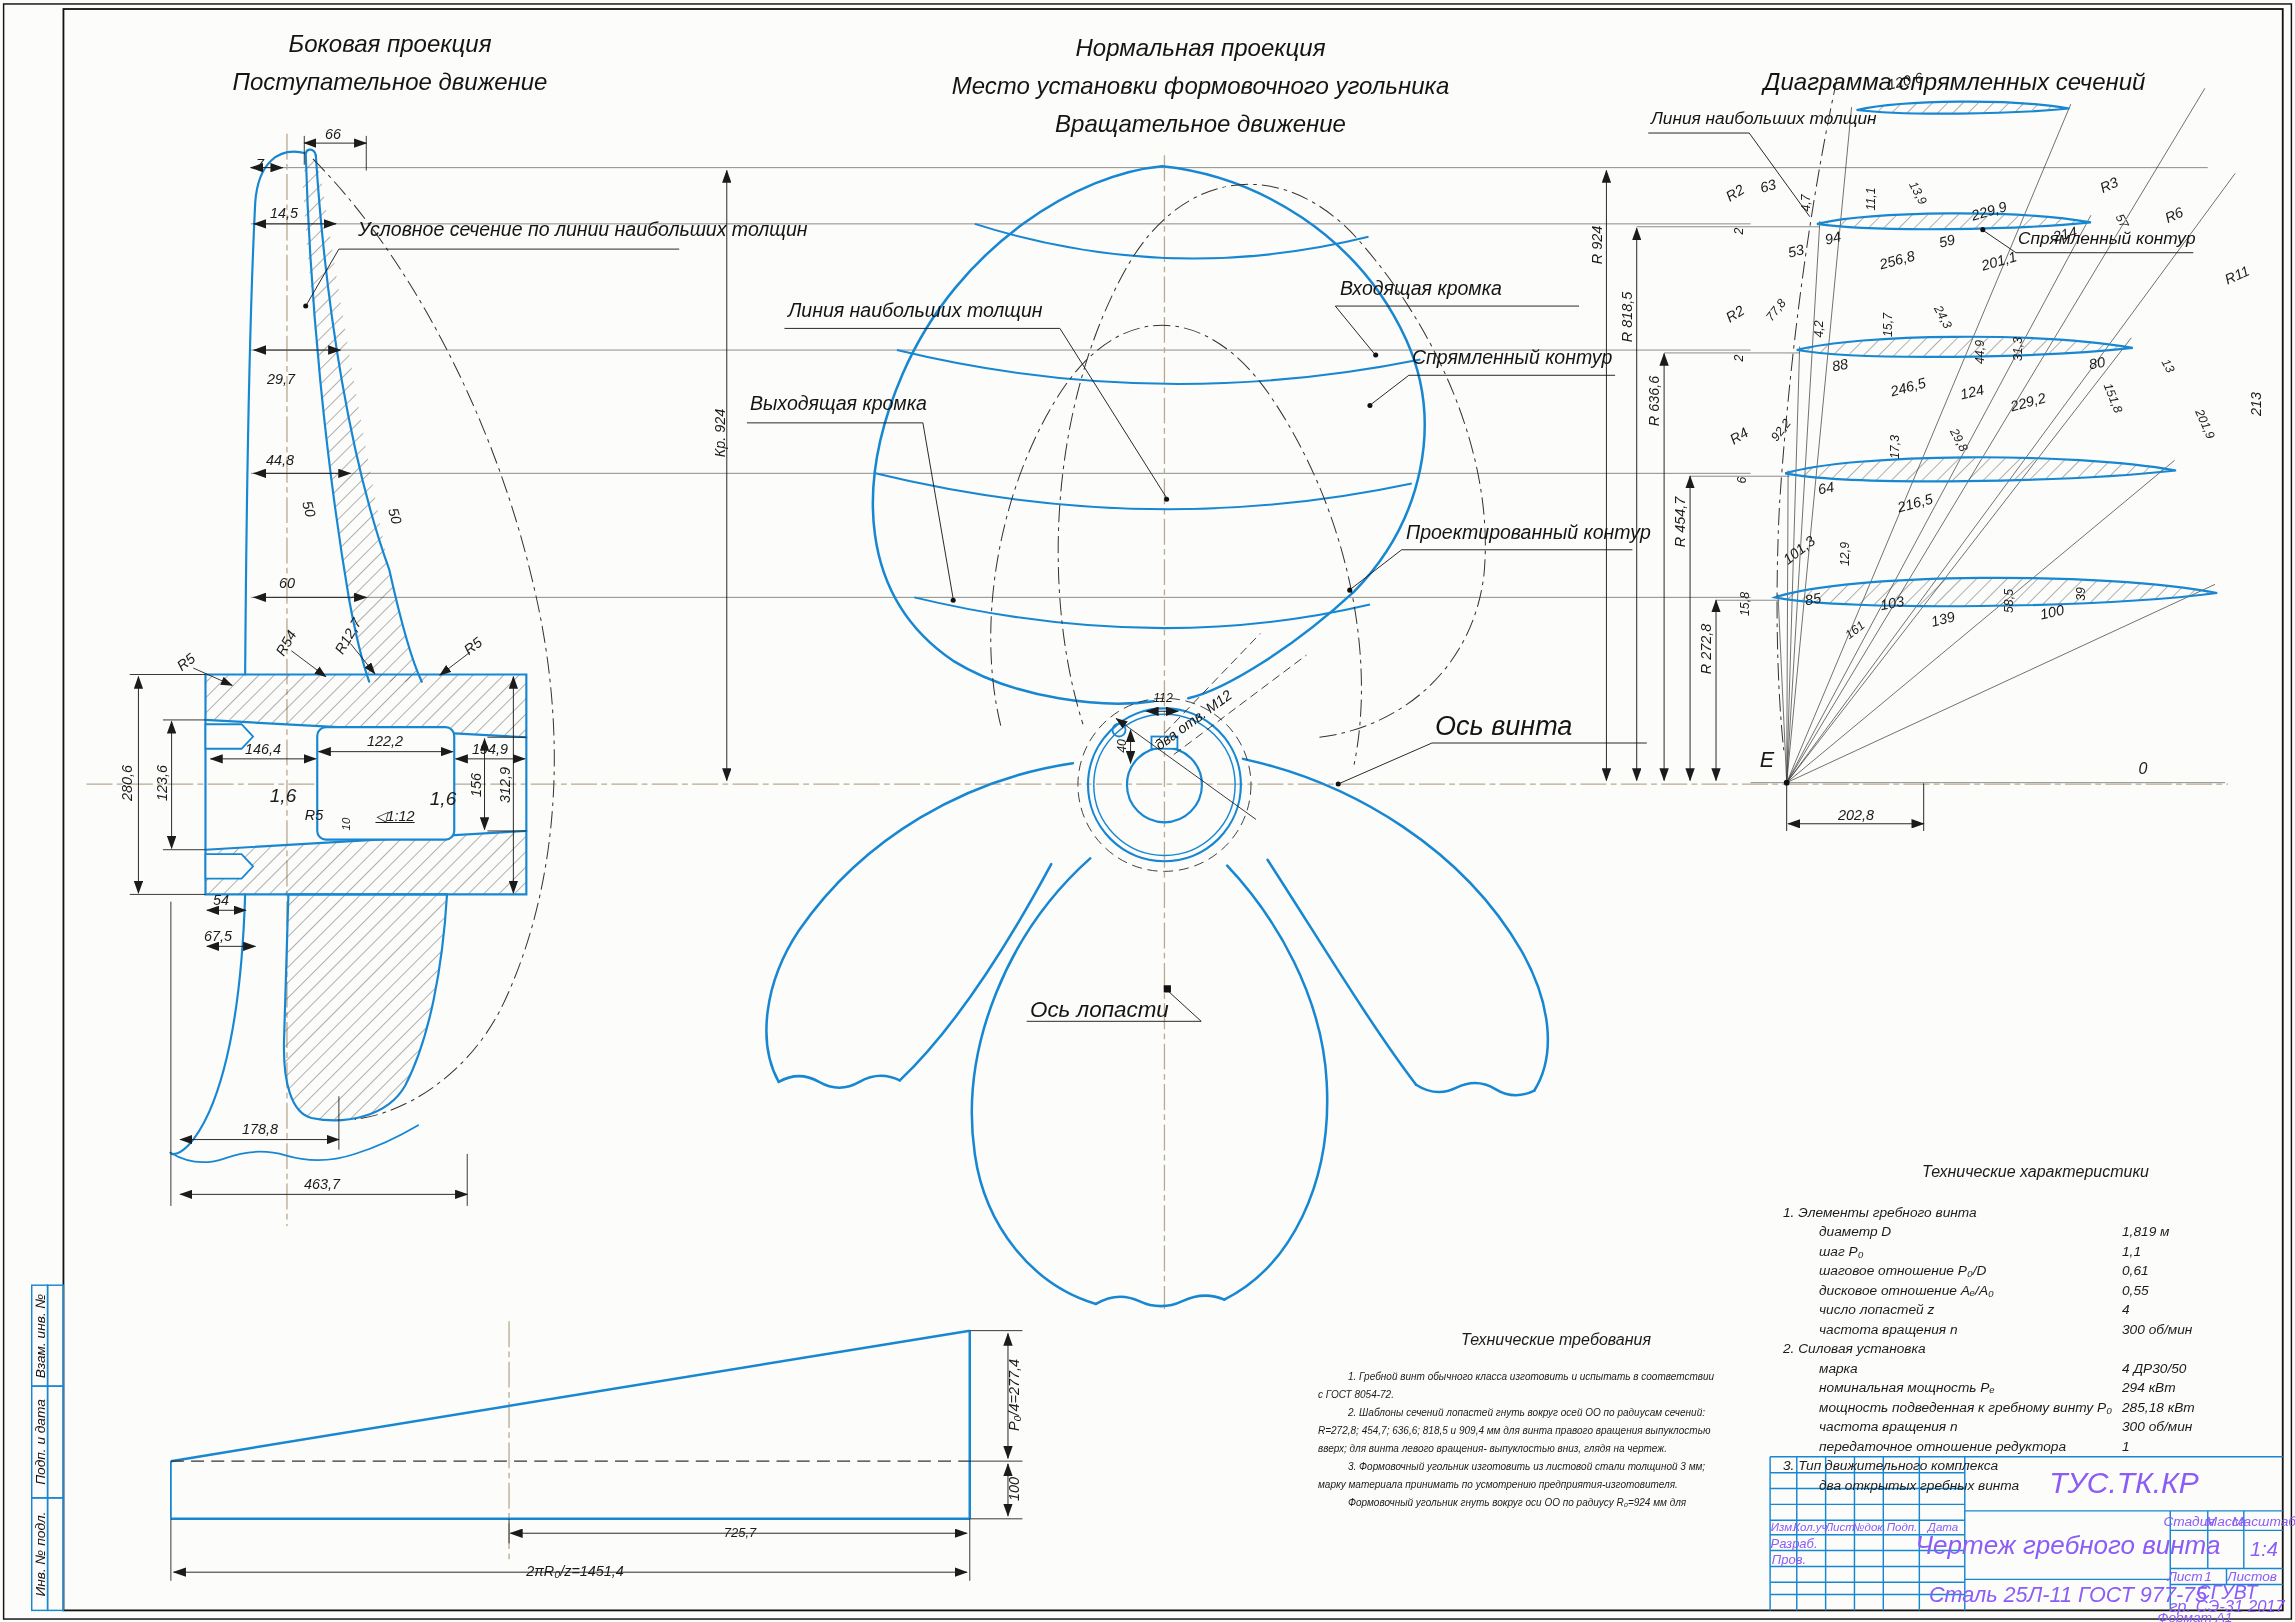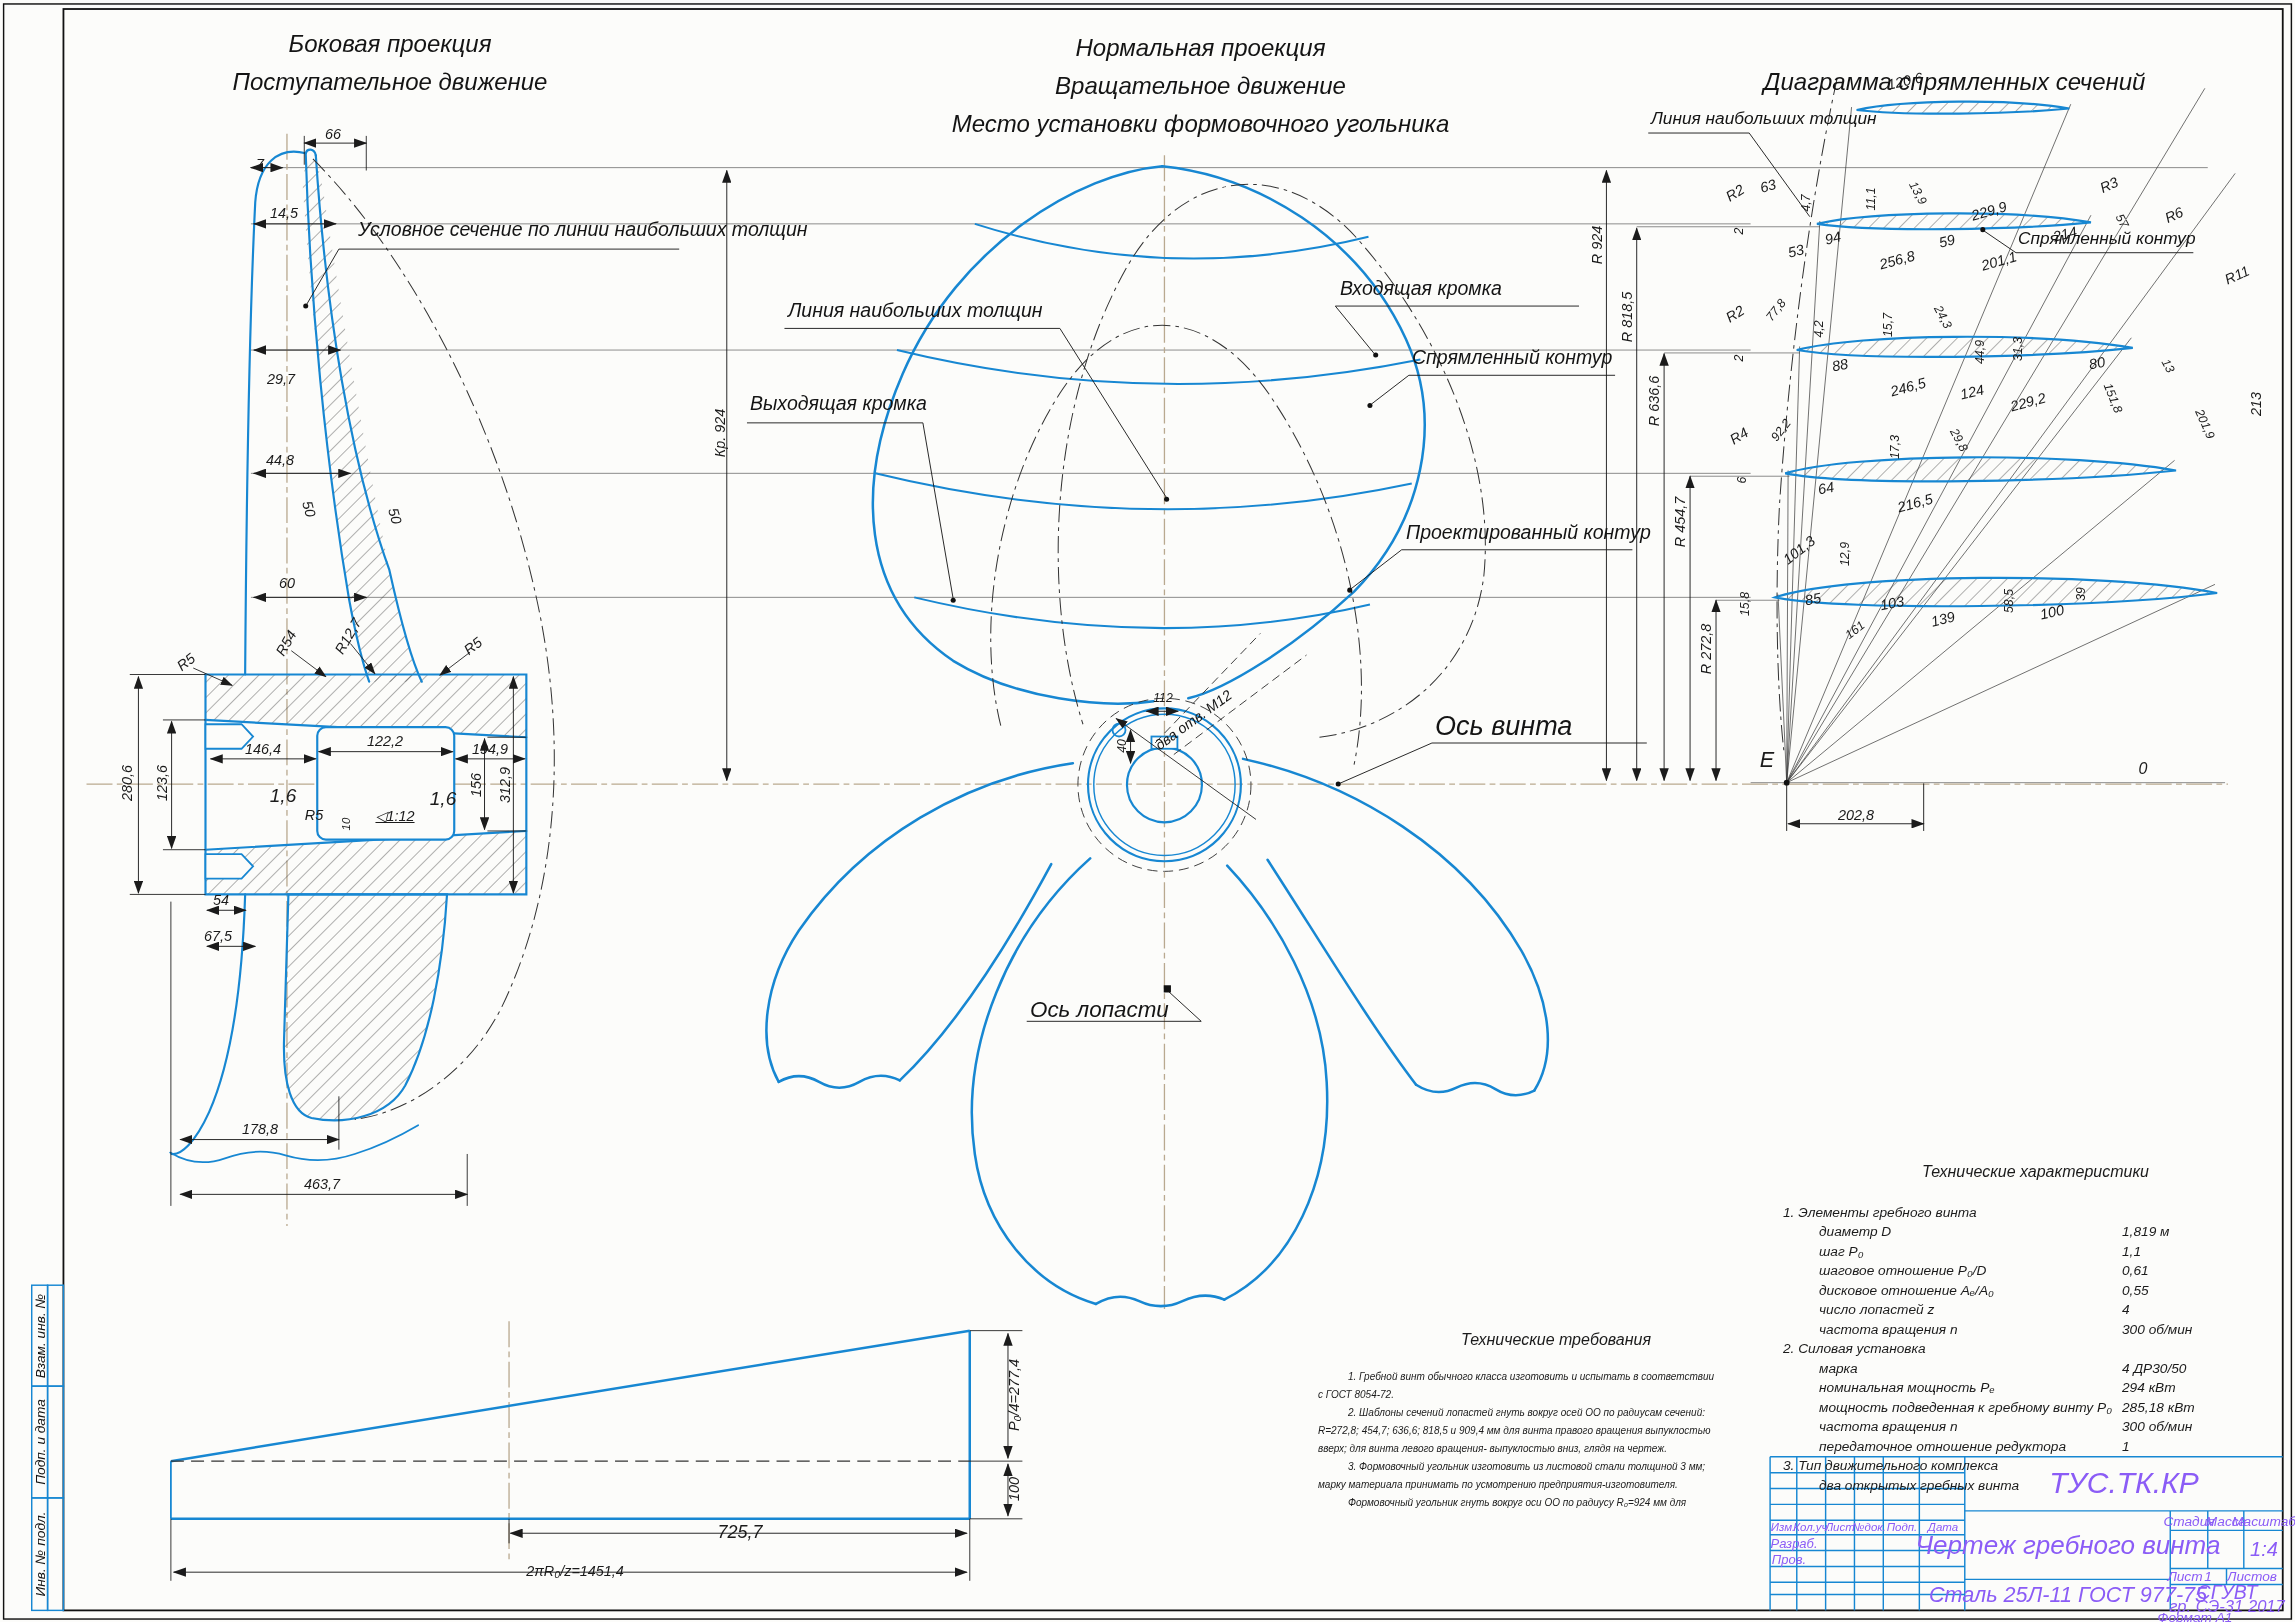--- a/index.html
+++ b/index.html
@@ -369,32 +369,32 @@
       <span class="ann" style="left: 2052px; top: 612px; font-size: 14.4px; transform: translate(-50%, -50%) rotate(-12deg);">100</span>
       <span class="ann" style="left: 2009px; top: 601px; font-size: 12.3px; transform: translate(-50%, -50%) rotate(-90deg);">58,5</span>
       <span class="ann" style="left: 2081px; top: 594px; font-size: 12.3px; transform: translate(-50%, -50%) rotate(-90deg);">39</span>
       <span class="ann" style="left: 2256px; top: 404px; font-size: 14.4px; transform: translate(-50%, -50%) rotate(-90deg);">213</span>
       <span class="ann" style="left: 2205px; top: 424px; font-size: 12.3px; transform: translate(-50%, -50%) rotate(66deg);">201,9</span>
       <span class="ann" style="left: 1767px; top: 760px; font-size: 21.6px; transform: translate(-50%, -50%) rotate(0deg);">E</span>
       <span class="ann" style="left: 2143px; top: 769px; font-size: 16px; transform: translate(-50%, -50%) rotate(0deg);">0</span>
       <span class="ann" style="left: 1856px; top: 815px; font-size: 14.4px; transform: translate(-50%, -50%) rotate(0deg);">202,8</span>
       <span class="ann" style="left: 1014px; top: 1395px; font-size: 14.4px; transform: translate(-50%, -50%) rotate(-90deg);">P₀/4=277,4</span>
       <span class="ann" style="left: 1014px; top: 1489px; font-size: 14.4px; transform: translate(-50%, -50%) rotate(-90deg);">100</span>
-      <span class="ann" style="left: 740px; top: 1532px; font-size: 18px; transform: translate(-50%, -50%) rotate(0deg);">725,7</span>
+      <span class="ann" style="left: 740px; top: 1532px; font-size: 13px; transform: translate(-50%, -50%) rotate(0deg);">725,7</span>
       <span class="ann" style="left: 575px; top: 1571px; font-size: 14.4px; transform: translate(-50%, -50%) rotate(0deg);">2πR₀/z=1451,4</span>
     </div>
 
 <div class="vtitle" style="left:188px;top:24.5px;width:404px;">
   <div>Боковая проекция</div>
   <div>Поступательное движение</div>
 </div>
 <div class="vtitle" style="left:930px;top:29px;width:541px;">
   <div>Нормальная проекция</div>
+  <div>Место установки формовочного угольника</div>
   <div>Вращательное движение</div>
-  <div>Место установки формовочного угольника</div>
 </div>
 <div class="vtitle" style="left:1731px;top:63px;width:447px;">Диаграмма спрямленных сечений</div>
 
 <div class="callout" style="left:358px;top:218px;">Условное сечение по линии наибольших толщин</div>
 <div class="callout" style="left:788px;top:299px;">Линия наибольших толщин</div>
 <div class="callout" style="left:1340px;top:277px;">Входящая кромка</div>
 <div class="callout" style="left:750px;top:392px;">Выходящая кромка</div>
 <div class="callout" style="left:1412px;top:346px;">Спрямленный контур</div>
 <div class="callout" style="left:1406px;top:521px;">Проектированный контур</div>
 <div class="callout" style="left:1435px;top:711px;font-size:27px;">Ось винта</div>

